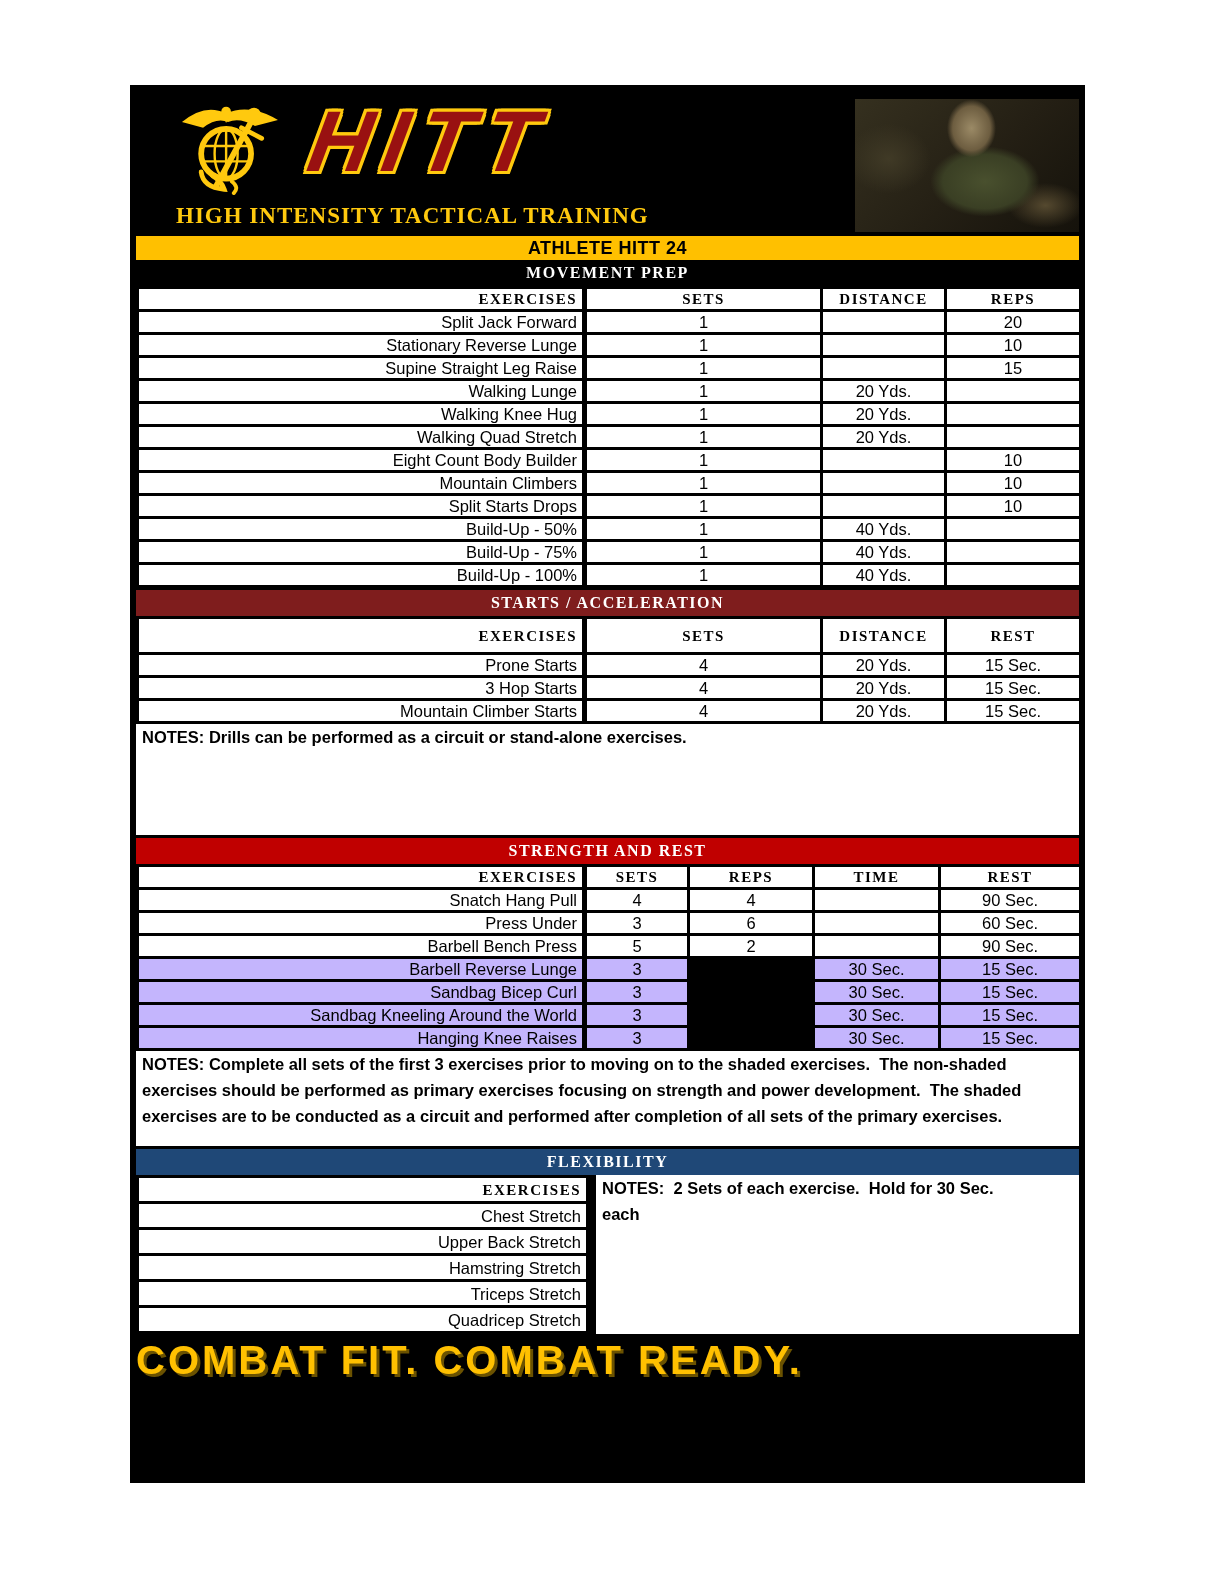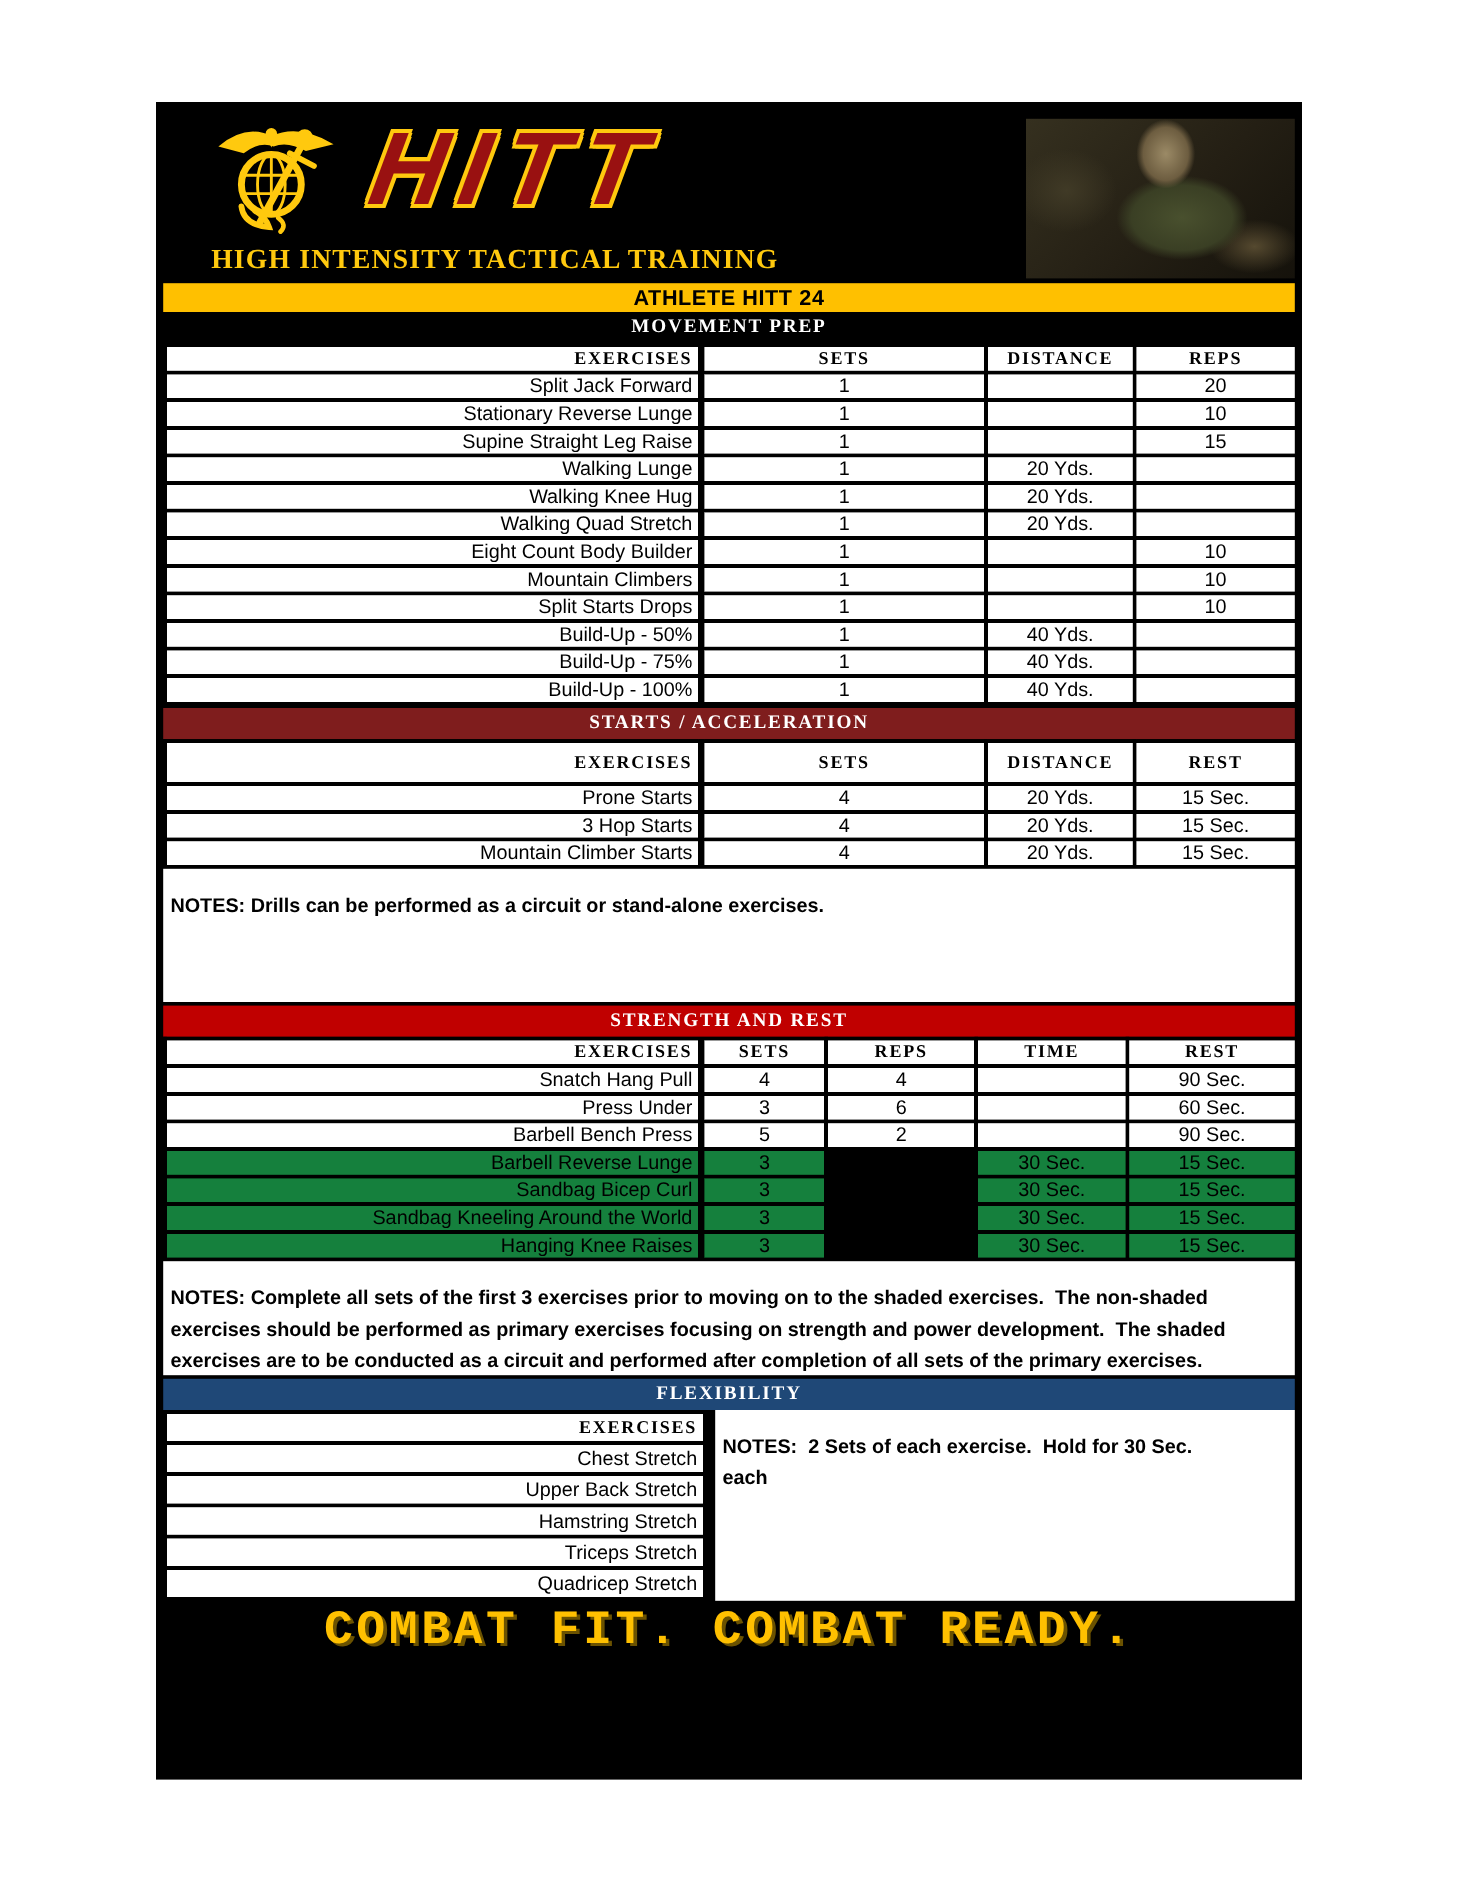--- a/index.html
+++ b/index.html
@@ -60,37 +60,37 @@
   .tbl th { font-size:15px; }
   .tbl .ex  { text-align:right; border-right-width:5px; }
   .tbl .c   { text-align:center; }
   .hx-dark  { background:#000; color:#fff; text-align:left; }
   .hx-olive { background:#4A4527; color:#fff; text-align:left; }
   .hx-red   { background:#C00000; color:#fff; text-align:left; }
   .hx-blue  { background:#1F4877; color:#fff; text-align:left; }
   .hg { background:#D9D9D9; text-align:center; }
   .starts-h td, .starts-h th { height:36px; }
   .blk { background:#000; }
-  .shade td { background:#15803d; }
+  .shade td { background:#c4b5fd; }
   .shade td.blk { background:#000; }
   
   .notes {
     background:#fff; color:#000; font-weight:bold; font-size:16.5px; line-height:26px;
-    padding:18px 6px; white-space:pre-wrap; margin-top:0px;
+    padding:0 6px; white-space:pre-wrap; margin-top:0px;
   }
   .notes-starts { height:111px; }
   .notes-strength { height:95px; }
   
   .flexwrap { display:flex; margin-top:0; height:159px; }
   .flextbl { width:451px !important; }
   .fxnotes { width:487px; margin-left:5px; height:159px; }
   
   .footer {
-    height:55px; line-height:52px; text-align:center; background:#000;
-    font-family:Liberation Mono, monospace; font-weight:bold; font-size:40px;
+    height:55px; line-height:52px; text-align:left; background:#000;
+    font-family:Liberation Sans, sans-serif; font-weight:bold; font-size:40px;
     color:#FFC000; letter-spacing:3px;
     text-shadow:3px 3px 0 #6b5200;
   }
 </style>
 </head>
 <body>
 
 <div class="doc">
 
   <div class="hdr">

